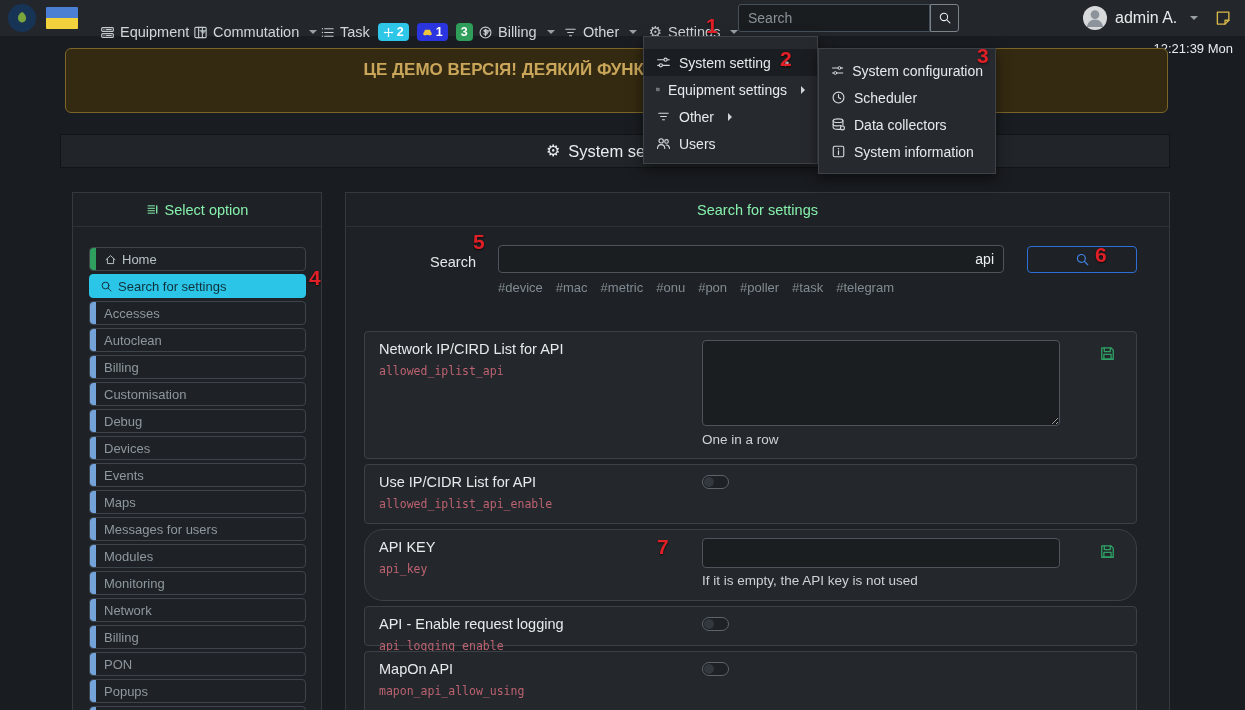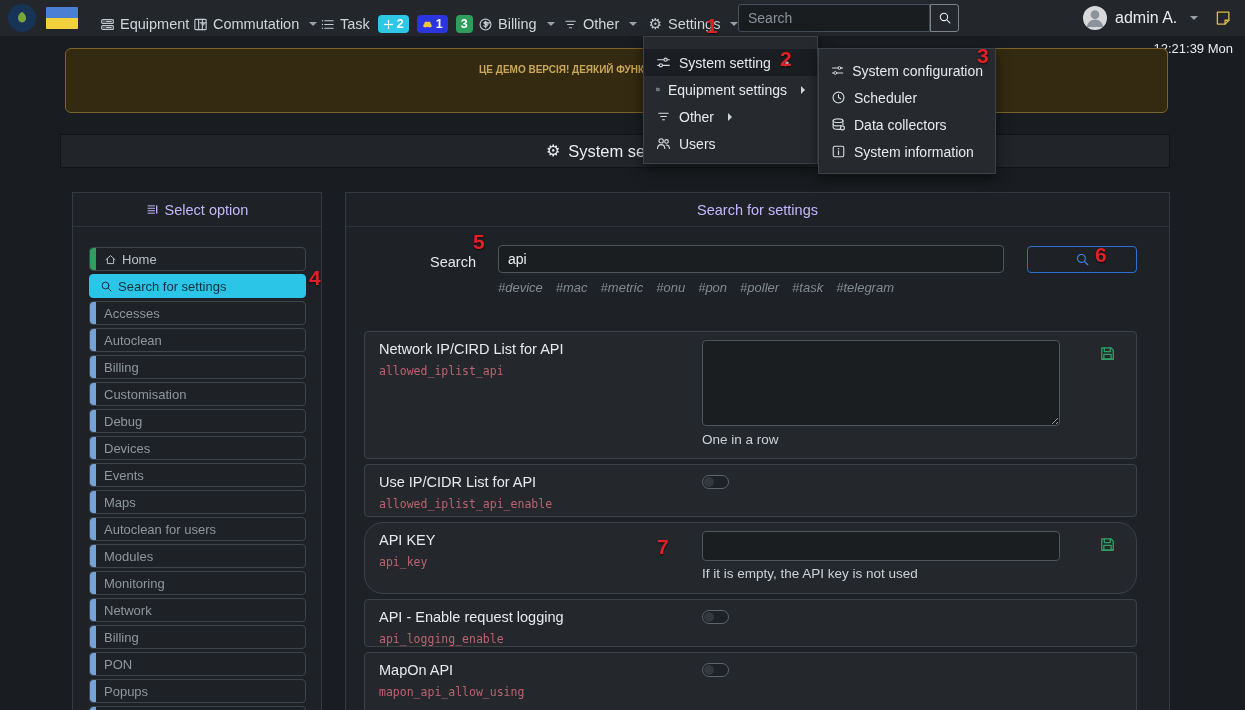--- a/index.html
+++ b/index.html
@@ -21,21 +21,21 @@
   .i17{width:17px;height:17px;font-size:17px;}
   .i18{width:18px;height:18px;font-size:18px;}
 
   
   #navbar{position:absolute;left:0;top:0;width:1245px;height:36px;background:#23272b;}
   #brand{position:absolute;left:8px;top:0;height:36px;display:flex;align-items:center;gap:10px;}
   #logo{width:28px;height:28px;border-radius:50%;background:#173457;display:flex;align-items:center;justify-content:center;}
   #logo .leaf{width:18px;height:18px;}
   #flag{width:32px;height:22px;display:flex;flex-direction:column;border-radius:1px;overflow:hidden;}
   #flag .b{flex:1;background:#4a7fd4;} #flag .y{flex:1;background:#f2d23c;}
-  .nav-item{position:absolute;top:6px;height:36px;display:flex;align-items:center;gap:5px;
+  .nav-item{position:absolute;top:14px;height:36px;display:flex;align-items:center;gap:5px;
     color:#cfd5d9;font-size:14.5px;cursor:pointer;}
   .nav-item .nav-ic{color:#c4cacf;}
   .caret-dn{width:0;height:0;border-left:4px solid transparent;border-right:4px solid transparent;
     border-top:4px solid #98a0a6;margin-left:5px;display:inline-block;}
   .caret-rt{width:0;height:0;border-top:4px solid transparent;border-bottom:4px solid transparent;
     border-left:4px solid #cfd5d9;margin-left:6px;display:inline-block;}
   .badge{display:inline-flex;align-items:center;gap:3px;height:18px;padding:0 5px;border-radius:4px;
     font-size:12.5px;font-weight:bold;margin-left:3px;}
   #nav-search{position:absolute;left:738px;top:4px;display:flex;}
   #nav-search input{width:192px;height:28px;background:#1a1d20;border:1px solid #46505a;
@@ -47,50 +47,50 @@
   #user-cluster{position:absolute;left:1083px;top:0;height:36px;display:flex;align-items:center;gap:8px;cursor:pointer;}
   #avatar{width:24px;height:24px;border-radius:50%;background:#d7d9db;color:#8d939a;overflow:hidden;}
   #user-name{font-size:16px;color:#e8ebed;}
   #note-ic{color:#d9b84a;margin-left:8px;}
   #clock{position:absolute;top:41px;right:12px;font-size:13px;color:#e9ecef;}
 
   
   #banner{position:absolute;left:65px;top:48px;width:1103px;height:65px;background:#342a11;
     border:1px solid #7c6529;border-radius:6px;}
   #banner .lines{position:absolute;left:0;top:10px;width:578px;text-align:right;
-    color:#c9a65a;font-size:10px;font-weight:600;line-height:21px;}
+    color:#c9a65a;font-size:17px;font-weight:600;line-height:21px;}
 
   
   #title-band{position:absolute;left:60px;top:134px;width:1110px;height:34px;background:#212529;
     border:1px solid #121517;display:flex;align-items:center;justify-content:center;gap:7px;
     font-size:16.5px;color:#e9ecef;}
 
   
   .card{position:absolute;background:#1e2226;border:1px solid #33393f;}
   .card-header{height:34px;border-bottom:1px solid #2c3137;display:flex;align-items:center;
-    justify-content:center;gap:6px;font-size:14.5px;color:#c4b5fd;}
+    justify-content:center;gap:6px;font-size:14.5px;color:#86efac;}
   #sidebar-card{left:72px;top:192px;width:250px;height:560px;}
   #sidebar-items{padding:20px 15px 8px 16px;}
   .sb-item{position:relative;height:24px;border:1px solid #3e444b;border-radius:4px;margin-bottom:3px;
     display:flex;align-items:center;gap:5px;padding-left:14px;font-size:13px;color:#8e979e;cursor:pointer;overflow:hidden;}
   .sb-item::before{content:"";position:absolute;left:0;top:0;bottom:0;width:6px;background:#73a3d8;
     border-radius:3px 0 0 3px;}
   .sb-item.accent-green::before{background:#2f9e5f;}
   .sb-item.accent-green{color:#b9c2c7;}
   .sb-item.active{background:#2bc5e8;border-color:#2bc5e8;color:#10313b;font-weight:500;padding-left:10px;}
   .sb-item.active::before{display:none;}
   .sb-item .ic{color:inherit;}
 
   #main-card{left:345px;top:192px;width:825px;height:560px;}
   #main-body{position:relative;height:526px;}
   #search-label{position:absolute;left:0;top:27px;width:130px;text-align:right;font-size:14.5px;color:#e4e8ea;}
   #main-search-input{position:absolute;left:152px;top:18px;width:506px;height:28px;background:#1b1e21;
     border:1px solid #4d545b;border-radius:4px;color:#eceff1;font-size:14px;padding:0 9px;outline:none;
-    font-family:"Liberation Sans","DejaVu Sans",sans-serif;}
-  #tags{position:absolute;left:152px;top:53px;display:flex;gap:13px;font-size:13px;color:#828b92;font-style:italic;}
+    font-family:"Liberation Sans","DejaVu Sans",sans-serif;text-align:right;}
+  #tags{position:absolute;left:152px;top:53px;display:flex;gap:13px;font-size:13px;color:#828b92;}
   #tags span{cursor:pointer;}
   #main-search-btn{position:absolute;left:681px;top:19px;width:110px;height:27px;background:transparent;
     border:1px solid #2d6fd4;border-radius:4px;display:flex;align-items:center;justify-content:center;
     color:#4486ea;cursor:pointer;}
   #rows{position:absolute;left:18px;top:104px;width:773px;}
   .setting-row{position:relative;background:#24282c;border:1px solid #3b4147;border-radius:4px;margin-bottom:5px;}
   .row-title{position:absolute;left:14px;top:9px;font-size:14.5px;color:#e7eaed;}
   .row-key{position:absolute;left:14px;top:32px;font-size:11.5px;color:#bd6270;
     font-family:"DejaVu Sans Mono","Liberation Mono",monospace;}
   .row-textarea{position:absolute;left:337px;top:8px;width:358px;height:86px;background:#1b1e21;
@@ -314,21 +314,21 @@
         <div class="sb-item nowrap">
           <span>Devices</span>
         </div>
         <div class="sb-item nowrap">
           <span>Events</span>
         </div>
         <div class="sb-item nowrap">
           <span>Maps</span>
         </div>
         <div class="sb-item nowrap">
-          <span>Autoclean for users</span>
+          <span>Messages for users</span>
         </div>
         <div class="sb-item nowrap">
           <span>Modules</span>
         </div>
         <div class="sb-item nowrap">
           <span>Monitoring</span>
         </div>
         <div class="sb-item nowrap">
           <span>Network</span>
         </div>
@@ -377,39 +377,39 @@
             <textarea class="row-textarea" style=""></textarea>
             <div class="row-help" style="top: 100px;">One in a row</div>
             <span class="i17 row-save" data-icon="save-icon">
               <svg viewBox="0 0 16 16" fill="none" stroke="currentColor" stroke-width="1.2" stroke-linecap="round" stroke-linejoin="round">
                 <path d="M2.6 2.6h8.6l2.2 2.2v8.6H2.6z"></path>
                 <path d="M5 2.8v3.4h5.6V2.8"></path>
                 <rect x="4.6" y="8.8" width="6.8" height="4.4"></rect>
               </svg>
             </span>
           </div>
-          <div class="setting-row" style="height: 53px;">
+          <div class="setting-row" style="height: 60px;">
             <div class="row-title">Use IP/CIDR List for API</div>
             <div class="row-key">allowed_iplist_api_enable</div>
             <div class="toggle"></div>
           </div>
           <div class="setting-row" style="height: 72px; border-radius: 19px;">
             <div class="row-title">API KEY</div>
             <div class="row-key">api_key</div>
             <input class="row-input" value="" style="">
             <div class="row-help" style="top: 43px;">If it is empty, the API key is not used</div>
             <span class="i17 row-save" data-icon="save-icon">
               <svg viewBox="0 0 16 16" fill="none" stroke="currentColor" stroke-width="1.2" stroke-linecap="round" stroke-linejoin="round">
                 <path d="M2.6 2.6h8.6l2.2 2.2v8.6H2.6z"></path>
                 <path d="M5 2.8v3.4h5.6V2.8"></path>
                 <rect x="4.6" y="8.8" width="6.8" height="4.4"></rect>
               </svg>
             </span>
           </div>
-          <div class="setting-row" style="height: 48px;">
+          <div class="setting-row" style="height: 40px;">
             <div class="row-title">API - Enable request logging</div>
             <div class="row-key">api_logging_enable</div>
             <div class="toggle"></div>
           </div>
           <div class="setting-row" style="height: 84px;">
             <div class="row-title">MapOn API</div>
             <div class="row-key">mapon_api_allow_using</div>
             <div class="toggle"></div>
           </div>
         </div>

